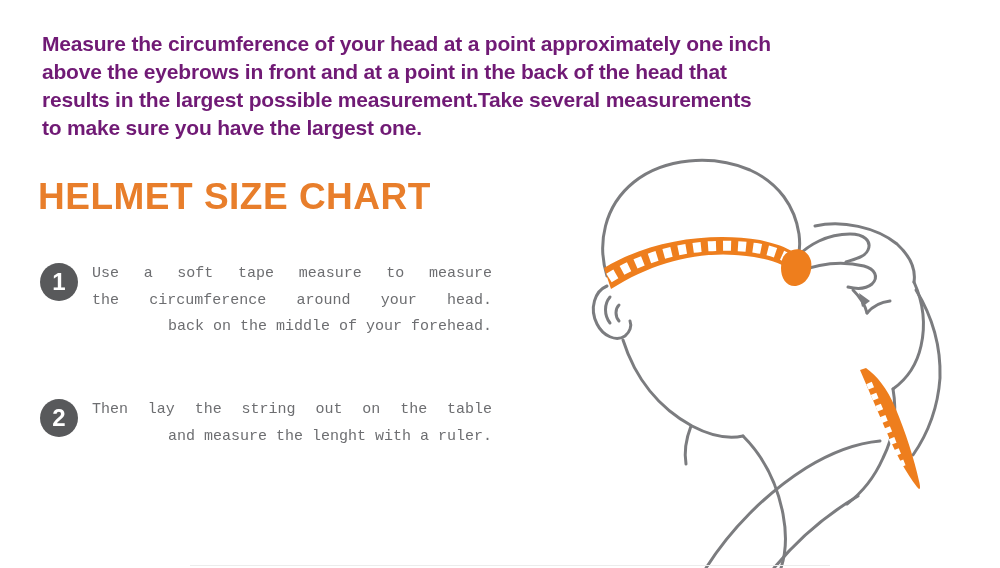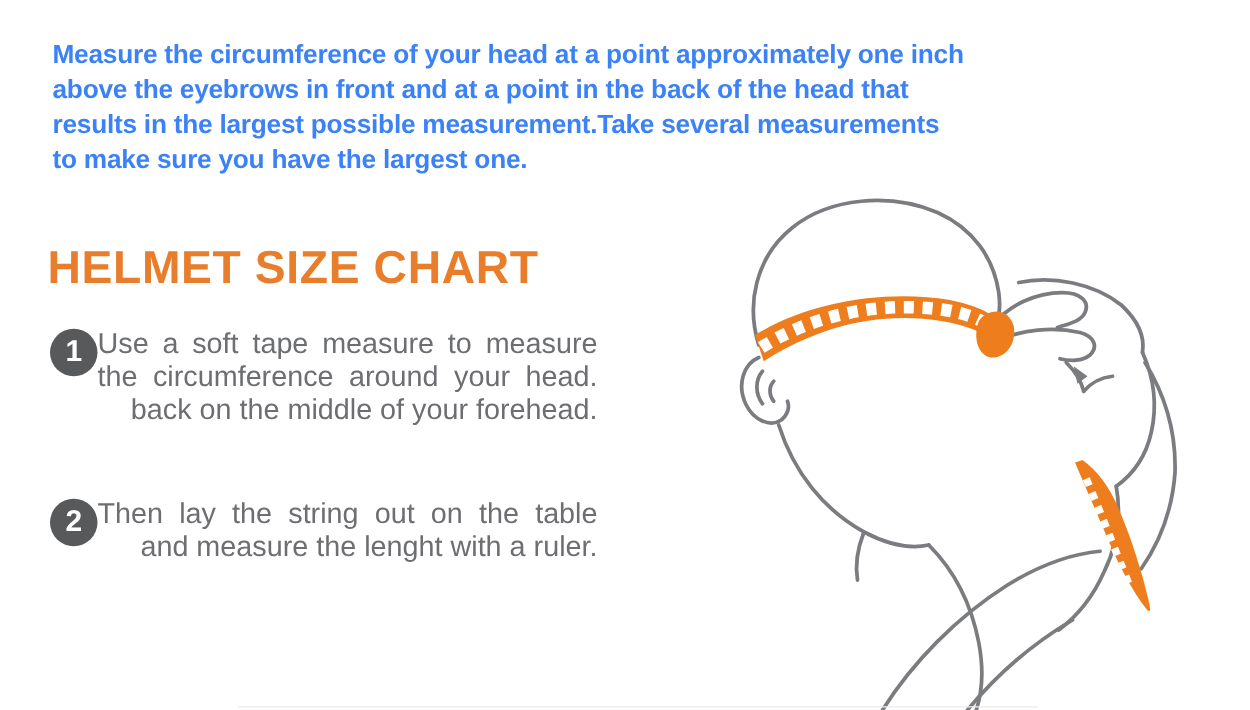--- a/index.html
+++ b/index.html
@@ -11,37 +11,36 @@
     background: #ffffff;
     overflow: hidden;
     font-family: "Liberation Sans", sans-serif;
   }
   
   .intro {
     position: absolute;
     left: 42px;
     top: 30px;
     width: 900px;
-    color: #3b82f6;
+    color: #701a75;
     font-weight: bold;
     font-size: 21px;
     line-height: 28px;
     letter-spacing: -0.2px;
   }
   .intro .iline { white-space: nowrap; }
   
   .heading {
     position: absolute;
     left: 38px;
     top: 176px;
     font-size: 37px;
     font-weight: 800;
     letter-spacing: 0.5px;
     color: #e87e2b;
-    margin-top: 17px;
   }
   
   .step {
     position: absolute;
     left: 40px;
     width: 452px;
     display: flex;
     align-items: flex-start;
   }
   .step-1 { top: 261px; }
@@ -54,24 +53,26 @@
     background: #58595b;
     color: #ffffff;
     font-size: 24px;
     font-weight: bold;
     display: flex;
     align-items: center;
     justify-content: center;
     margin-top: 2px;
   }
   .step-text {
+    margin-left: 14px;
     width: 400px;
     color: #6d6e71;
-    font-size: 23px;
+    font-size: 15px;
     line-height: 26.5px;
+    font-family: Liberation Mono, monospace;
   }
   .step-text .jline { text-align: justify; text-align-last: justify; }
   .step-text .jlast { text-align: right; }
   
   .illustration {
     position: absolute;
     left: 560px;
     top: 140px;
     width: 440px;
     height: 428px;

